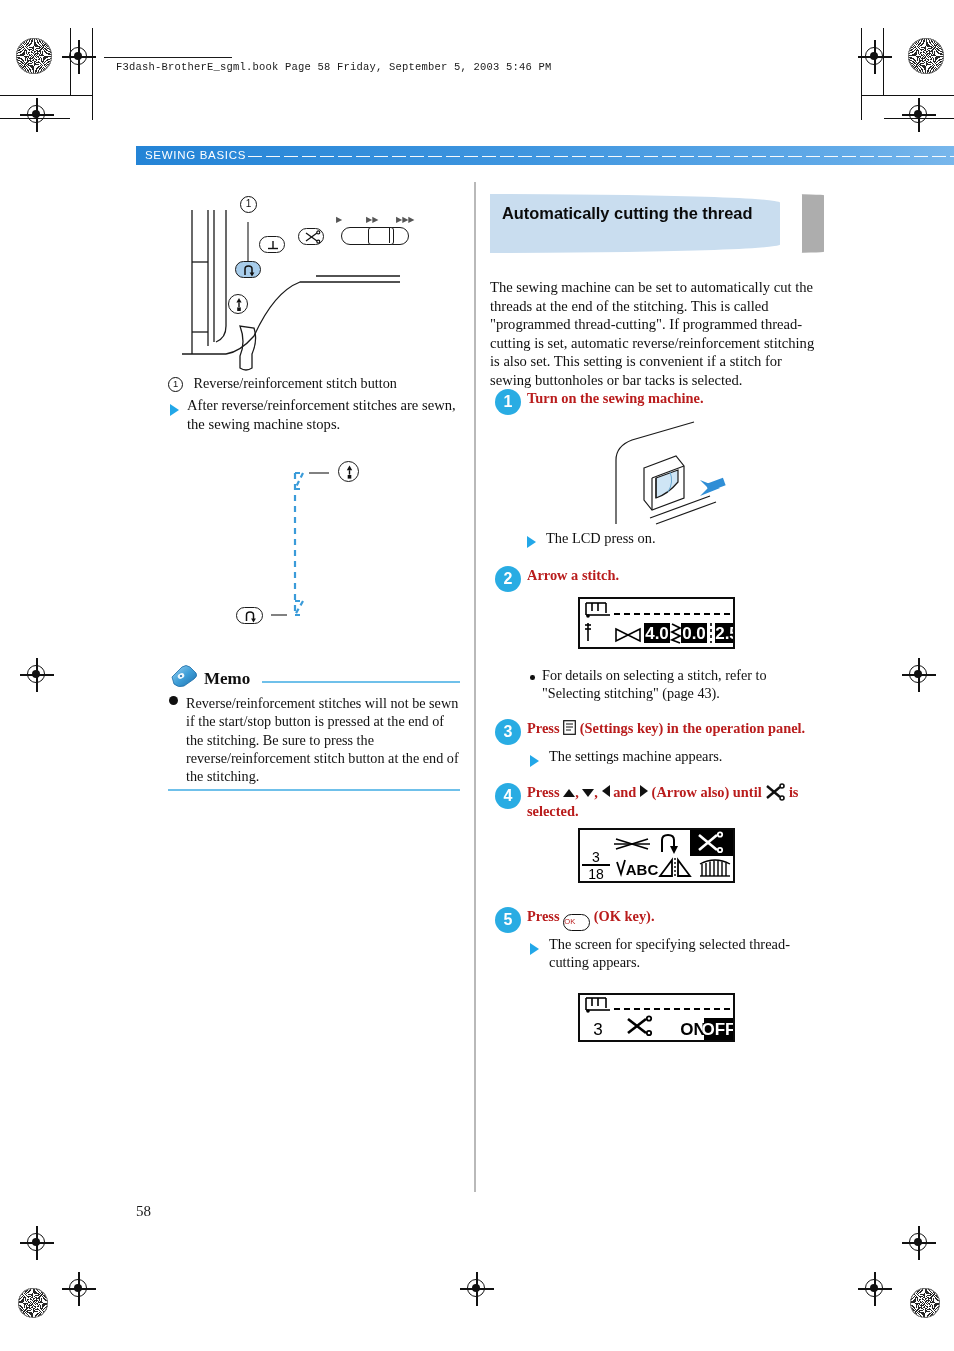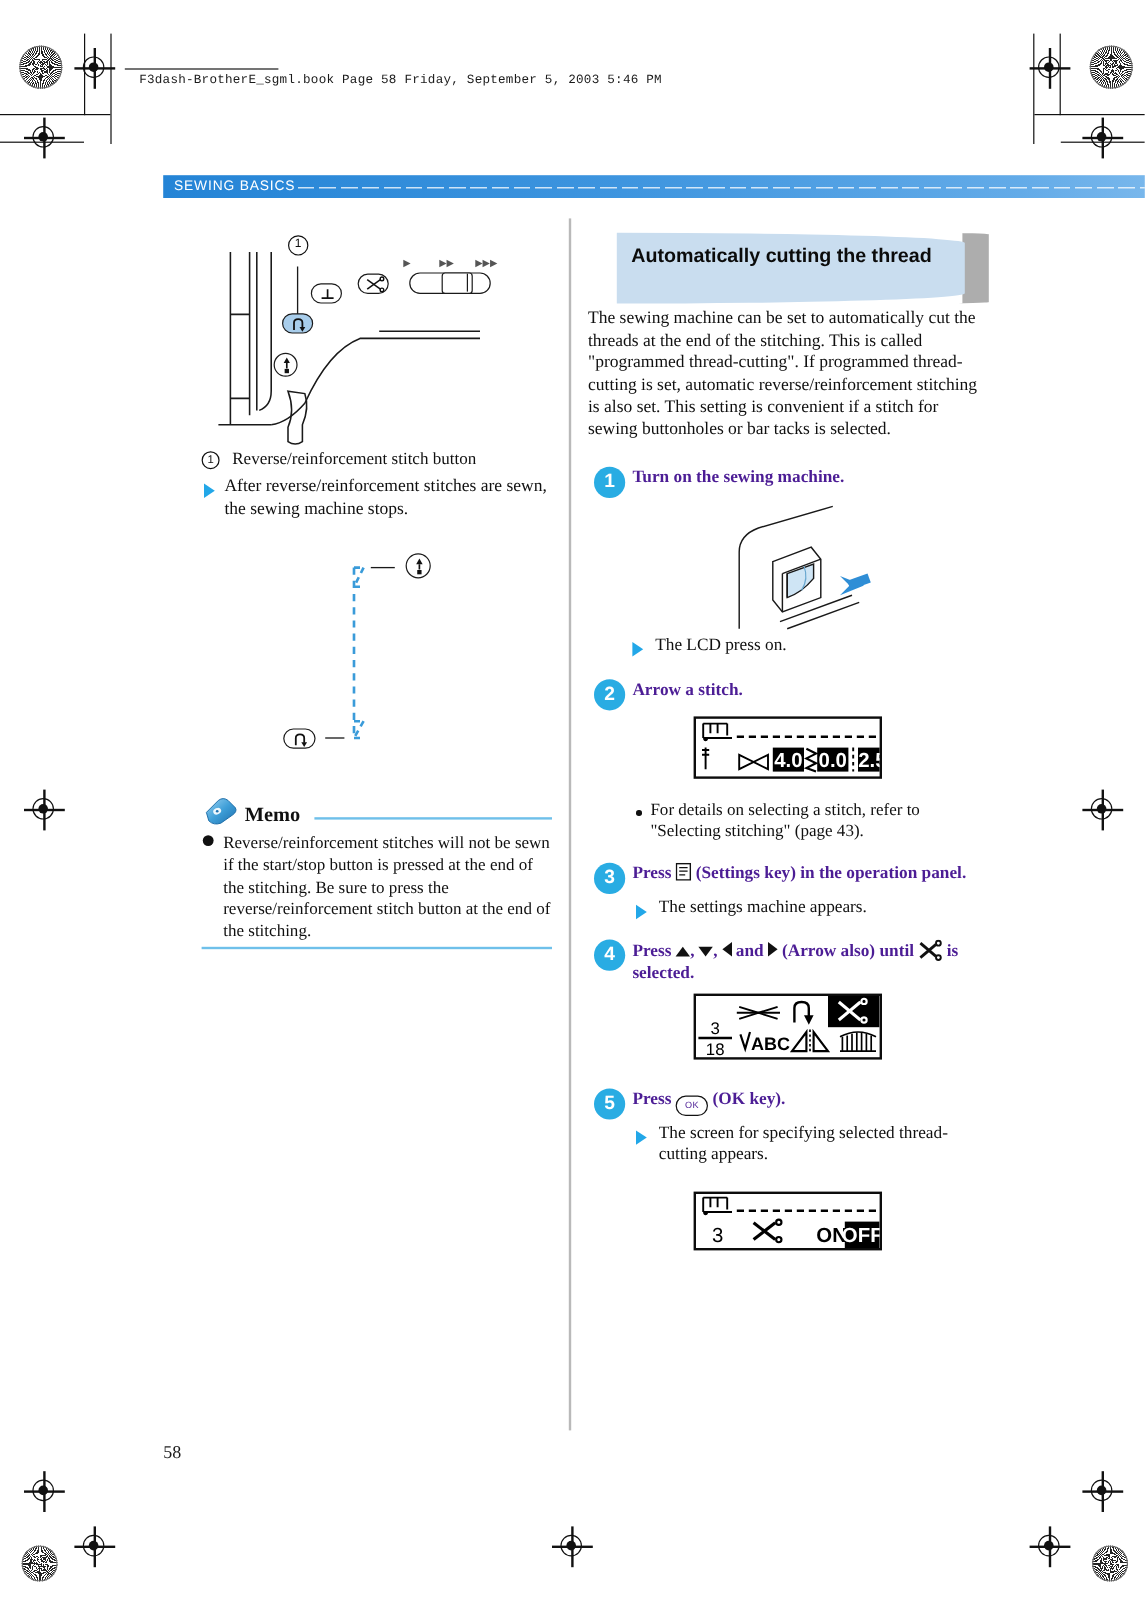--- a/index.html
+++ b/index.html
@@ -142,40 +142,39 @@
   }
   .heading-notch {
     position: absolute; left: 272px; top: -1px; width: 40px; height: 61px;
     background: #ffffff;
     border-radius: 0 999px 999px 0 / 0 50% 50% 0;
   }
   .heading-box {
     position: absolute; left: 0; top: 0; width: 290px; height: 59px;
     background: #c9ddef;
     border-radius: 0 999px 999px 0 / 0 50% 50% 0;
-    margin-left: 24px;
   }
   .heading-text {
     position: absolute; left: 12px; top: 8px; width: 262px;
     font-family: "Liberation Sans", sans-serif;
     font-size: 16.4px; font-weight: bold; line-height: 22px; color: #0b0b0b;
   }
 
   
   .stepnum {
     position: absolute; width: 26px; height: 26px; border-radius: 50%;
     background: #29ace3; color: #ffffff;
     font-family: "Liberation Sans", sans-serif;
     font-size: 16px; font-weight: bold;
     display: flex; align-items: center; justify-content: center;
   }
   .steptext {
     position: absolute;
     font-family: "Liberation Serif", serif;
-    font-size: 14.4px; line-height: 18.4px; font-weight: bold; color: #4c1d95;
+    font-size: 14.4px; line-height: 18.4px; font-weight: bold; color: #b91c1c;
   }
   .resulttext {
     position: absolute;
     font-size: 14.4px; line-height: 18.4px; color: #101010;
   }
   .subnote {
     position: absolute;
     font-size: 14.2px; line-height: 18.2px; color: #101010;
   }
   .dotbullet {
@@ -185,21 +184,21 @@
 
   
   .key-settings {
     display: inline-block; width: 13px; height: 15px; vertical-align: -2px;
     position: relative;
   }
   .key-ok {
     display: inline-block; width: 25px; height: 15px; vertical-align: -3px;
     border: 1.3px solid #111; border-radius: 999px;
     font-family: "Liberation Sans", sans-serif;
-    font-size: 7.6px; line-height: 13px; text-align: center;
+    font-size: 7.6px; line-height: 13px; text-align: left;
     letter-spacing: .3px; font-weight: normal;
   }
   .arrow-up, .arrow-dn, .arrow-lt, .arrow-rt {
     display: inline-block; width: 0; height: 0; vertical-align: 0px;
   }
   .arrow-up { border-left: 6px solid transparent; border-right: 6px solid transparent; border-bottom: 8px solid #111; }
   .arrow-dn { border-left: 6px solid transparent; border-right: 6px solid transparent; border-top: 8px solid #111; }
   .arrow-lt { border-top: 6px solid transparent; border-bottom: 6px solid transparent; border-right: 8px solid #111; }
   .arrow-rt { border-top: 6px solid transparent; border-bottom: 6px solid transparent; border-left: 8px solid #111; }
 
@@ -462,21 +461,21 @@
   </div>
 
   <div class="heading-wrap">
     <div class="heading-crescent"></div>
     <div class="heading-notch"></div>
     <div class="heading-box">
       <div class="heading-text">Automatically cutting the thread</div>
     </div>
   </div>
 
-  <div class="body-text" style="left:490px; top:256px; width:336px;">The sewing machine can be set to automatically cut the threads at the end of the stitching. This is called "programmed thread-cutting". If programmed thread-cutting is set, automatic reverse/reinforcement stitching is also set. This setting is convenient if a stitch for sewing buttonholes or bar tacks is selected.</div>
+  <div class="body-text" style="left:490px; top:278px; width:336px;">The sewing machine can be set to automatically cut the threads at the end of the stitching. This is called "programmed thread-cutting". If programmed thread-cutting is set, automatic reverse/reinforcement stitching is also set. This setting is convenient if a stitch for sewing buttonholes or bar tacks is selected.</div>
 
   <div class="stepnum" style="left:495px; top:389px;">1</div>
   <div class="steptext" style="left:527px; top:389px; width:298px;">Turn on the sewing machine.</div>
 
   <div class="diagram" style="left:598px; top:420px; width:130px; height:105px;">
     <svg width="130" height="105" viewBox="0 0 130 105">
       <g fill="none" stroke="#1a1a1a" stroke-width="1.2">
 
         <path d="M18,104 L18,40 Q18,26 34,20 L96,2"></path>
 

